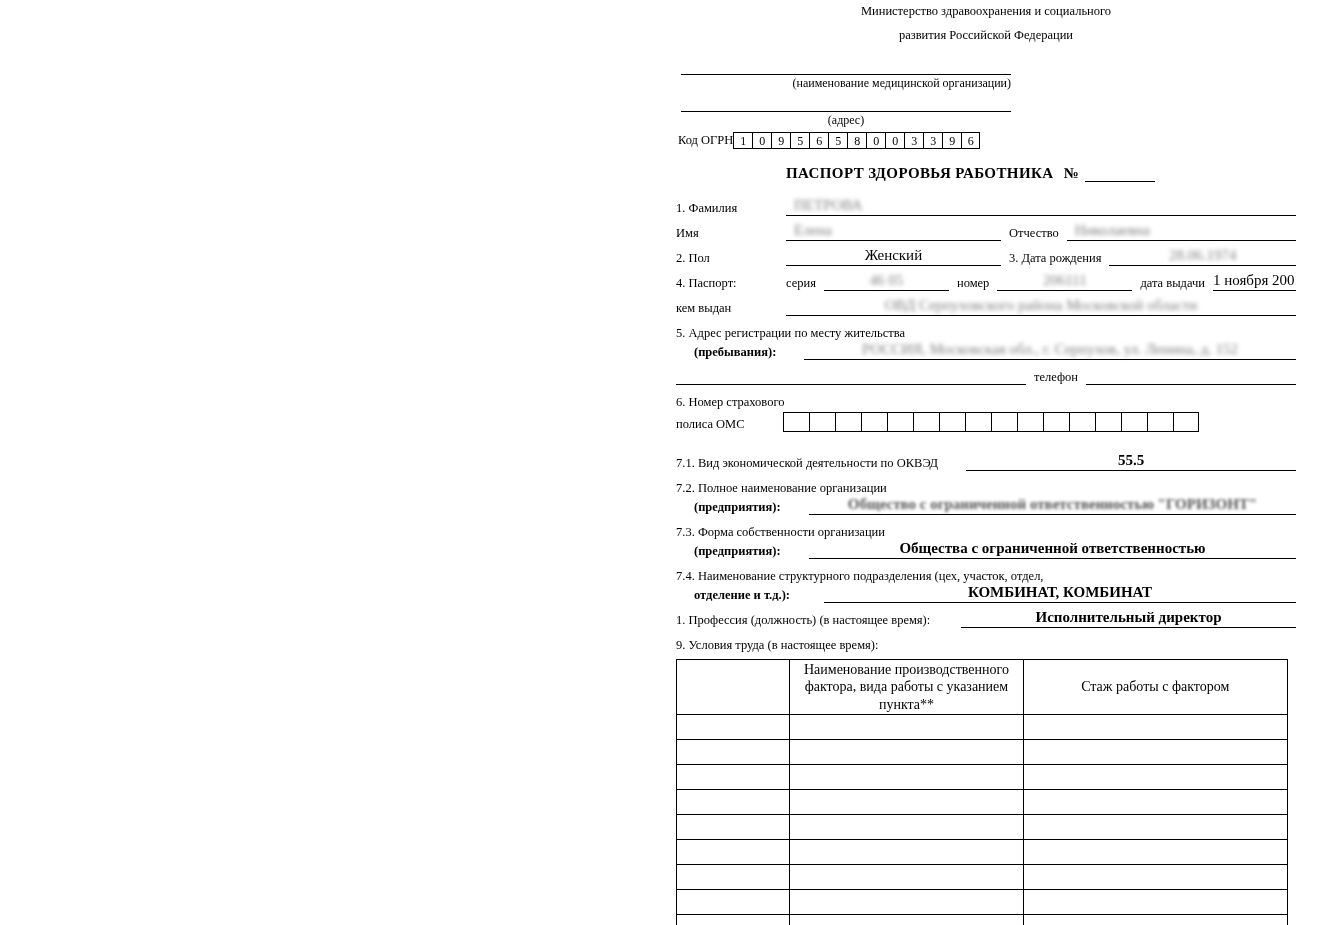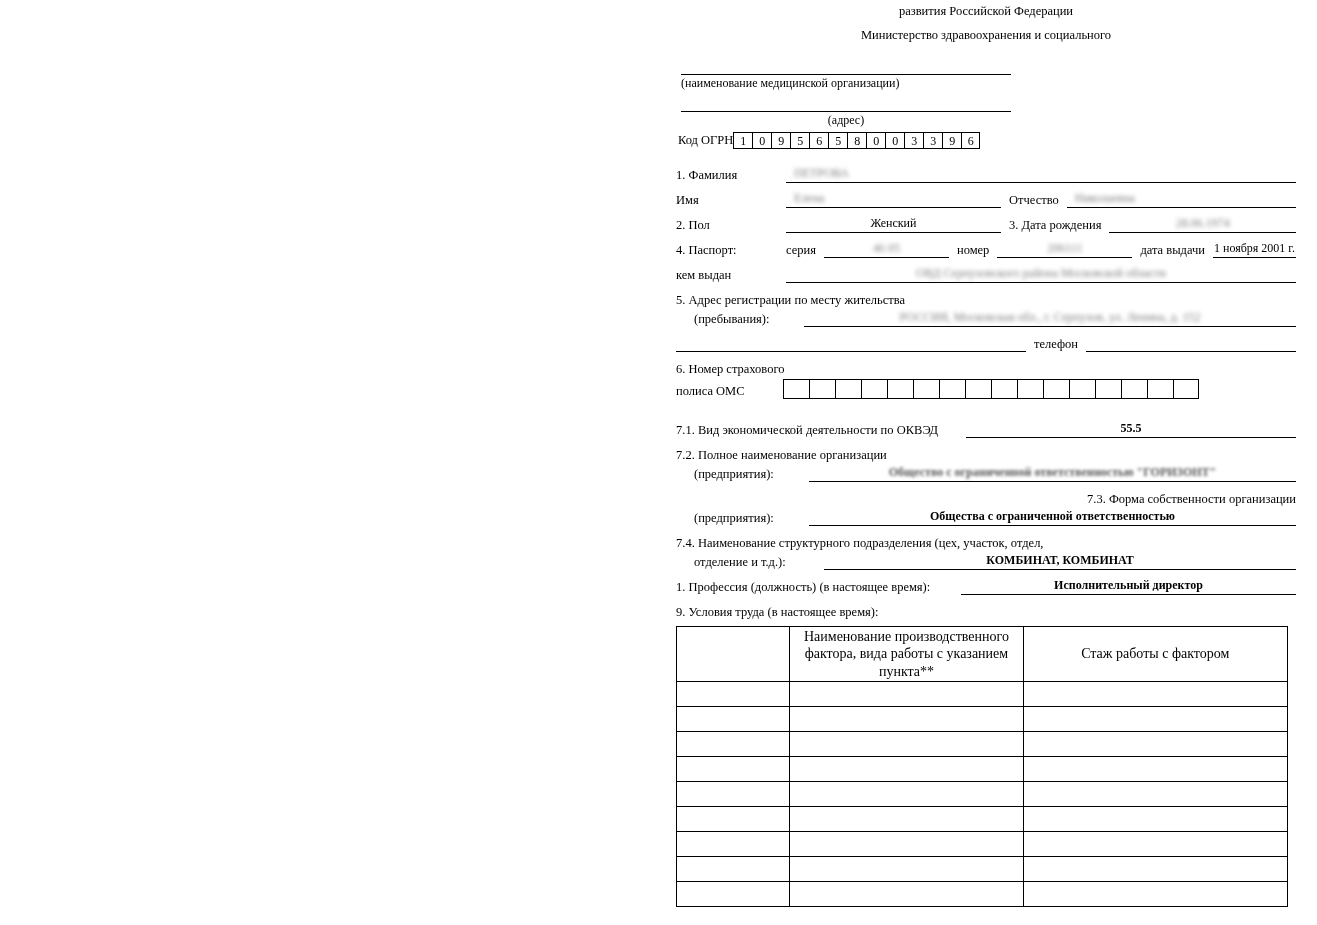--- a/index.html
+++ b/index.html
@@ -38,21 +38,21 @@
   .org-line {
     margin-top: 14px;
     width: 330px;
     margin-left: 5px;
     border-bottom: 1px solid #000;
     height: 12px;
   }
   .org-caption {
     width: 330px;
     margin-left: 5px;
-    text-align: left;
+    text-align: right;
     font-size: 12px;
     padding-top: 1px;
   }
   .addr-line {
     margin-top: 10px;
     width: 330px;
     margin-left: 5px;
     border-bottom: 1px solid #000;
     height: 10px;
   }
@@ -119,32 +119,32 @@
     font-size: 12.5px;
     position: relative;
   }
   .frow {
     display: flex;
     align-items: flex-end;
     margin-bottom: 7px;
     min-height: 18px;
   }
   .lbl { white-space: nowrap; }
-  .ind { padding-left: 18px; }
+  .ind { padding-left: 18px; font-weight: bold; }
   .fill {
     border-bottom: 1px solid #000;
     flex: 1;
     min-height: 15px;
     position: relative;
   }
   .fill .val {
     position: absolute;
     left: 0; right: 0; bottom: 1px;
     text-align: center;
-    font-size: 12px;
+    font-size: 15px;
     white-space: nowrap;
     overflow: hidden;
   }
   .fill .val.l { text-align: left; padding-left: 8px; }
   .fill .val.bold { font-weight: bold; }
   .gap { width: 8px; }
   .blur {
     color: #808080;
     filter: blur(2.1px);
     -webkit-filter: blur(2.1px);
@@ -197,22 +197,22 @@
   .col-b { width: 232px; }
   .col-c { width: 268px; }
 </style>
 </head>
 <body>
 
 <div class="page">
   <div class="doc">
 
     <div class="ministry">
+      <div>Министерство здравоохранения и социального</div>
       <div>развития Российской Федерации</div>
-      <div>Министерство здравоохранения и социального</div>
     </div>
 
     <div class="org-line"></div>
     <div class="org-caption">(наименование медицинской организации)</div>
 
     <div class="addr-line"></div>
     <div class="addr-caption">(адрес)</div>
 
     <div class="ogrn-row">
       <div class="ogrn-label">Код ОГРН</div>
@@ -226,20 +226,25 @@
         <div class="cell">8</div>
         <div class="cell">0</div>
         <div class="cell">0</div>
         <div class="cell">3</div>
         <div class="cell">3</div>
         <div class="cell">9</div>
         <div class="cell">6</div>
       </div>
     </div>
 
+    <div class="title">
+      <span>ПАСПОРТ ЗДОРОВЬЯ РАБОТНИКА</span>
+      <span class="num">№</span>
+      <span class="num-line"></span>
+    </div>
 
     <div class="form">
 
       <div class="frow">
         <div class="lbl w-sm">1. Фамилия</div>
         <div class="fill">
           <div class="val l blur">ПЕТРОВА</div>
         </div>
       </div>
 
@@ -356,21 +361,21 @@
         <div class="lbl">7.2. Полное наименование организации</div>
       </div>
 
       <div class="frow">
         <div class="lbl ind" style="flex:0 0 115px;">(предприятия):</div>
         <div class="fill">
           <div class="val blur-lite" style="font-weight:bold;">Общество с ограниченной ответственностью "ГОРИЗОНТ"</div>
         </div>
       </div>
 
-      <div class="frow" style="margin-bottom:1px;justify-content:flex-end;">
+      <div class="frow" style="margin-bottom:1px;">
         <div class="lbl">7.3. Форма собственности организации</div>
       </div>
 
       <div class="frow">
         <div class="lbl ind" style="flex:0 0 115px;">(предприятия):</div>
         <div class="fill">
           <div class="val bold">Общества с ограниченной ответственностью</div>
         </div>
       </div>
 

